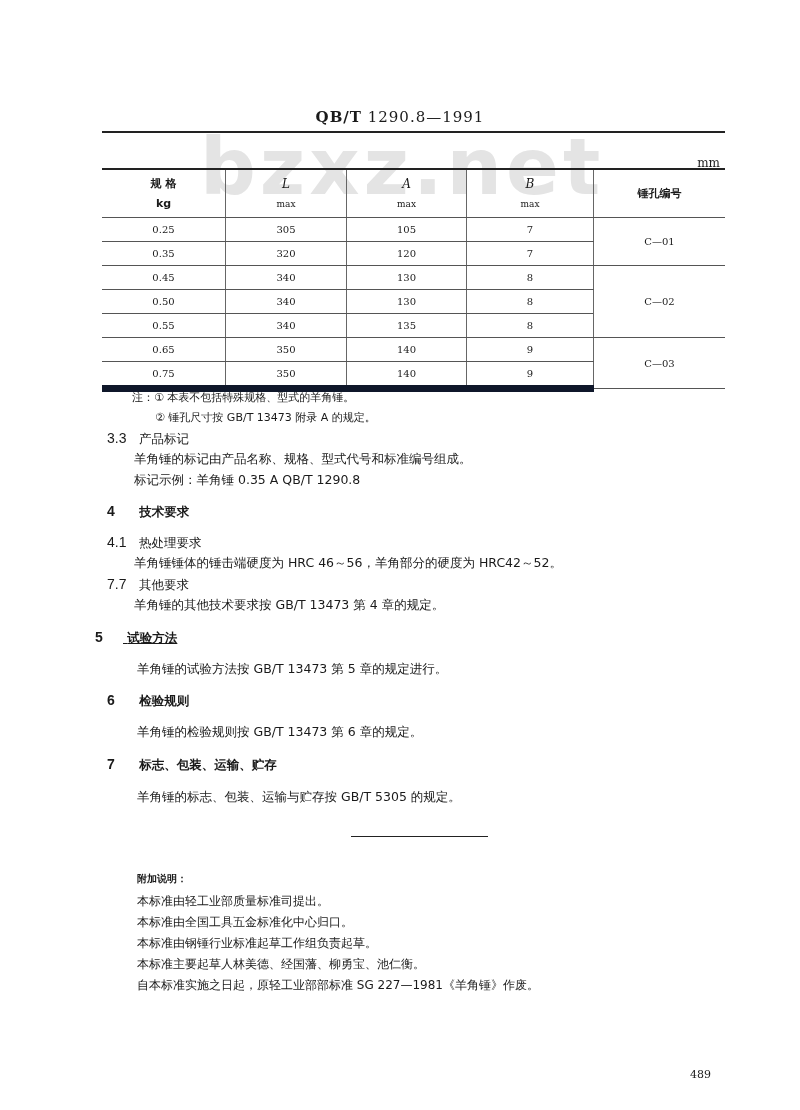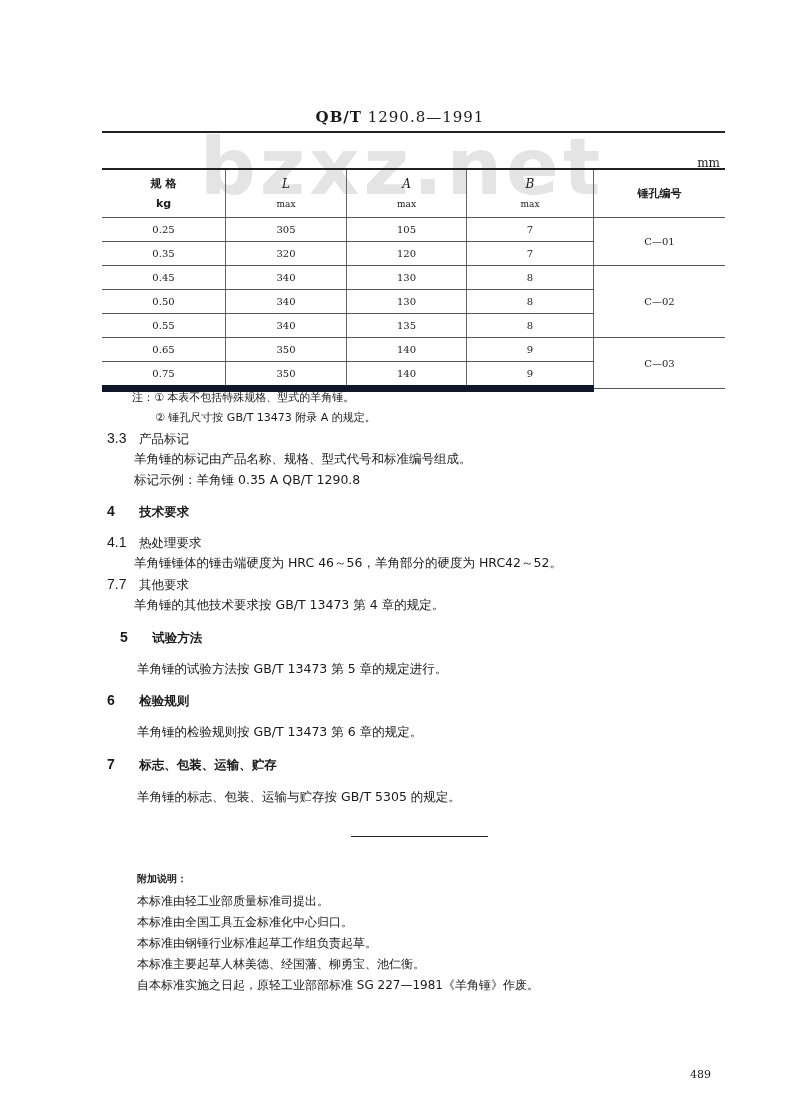--- a/index.html
+++ b/index.html
@@ -149,21 +149,21 @@
   <span>热处理要求</span>
 </div>
 <div class="abs text" style="left:134px; top:555px;">羊角锤锤体的锤击端硬度为 HRC 46～56，羊角部分的硬度为 HRC42～52。</div>
 
 <div class="abs text" style="left:107px; top:576px;">
   <span class="secnum">7.7</span>
   <span>其他要求</span>
 </div>
 <div class="abs text" style="left:134px; top:597px;">羊角锤的其他技术要求按 GB/T 13473 第 4 章的规定。</div>
 
-<div class="abs text sec-title" style="left:120px; top:629px;">
+<div class="abs text sec-title" style="left:95px; top:629px;text-decoration:underline;">
   <span class="secnum">5</span>
   <span>试验方法</span>
 </div>
 <div class="abs text" style="left:137px; top:661px;">羊角锤的试验方法按 GB/T 13473 第 5 章的规定进行。</div>
 
 <div class="abs text sec-title" style="left:107px; top:692px;">
   <span class="secnum">6</span>
   <span>检验规则</span>
 </div>
 <div class="abs text" style="left:137px; top:724px;">羊角锤的检验规则按 GB/T 13473 第 6 章的规定。</div>

